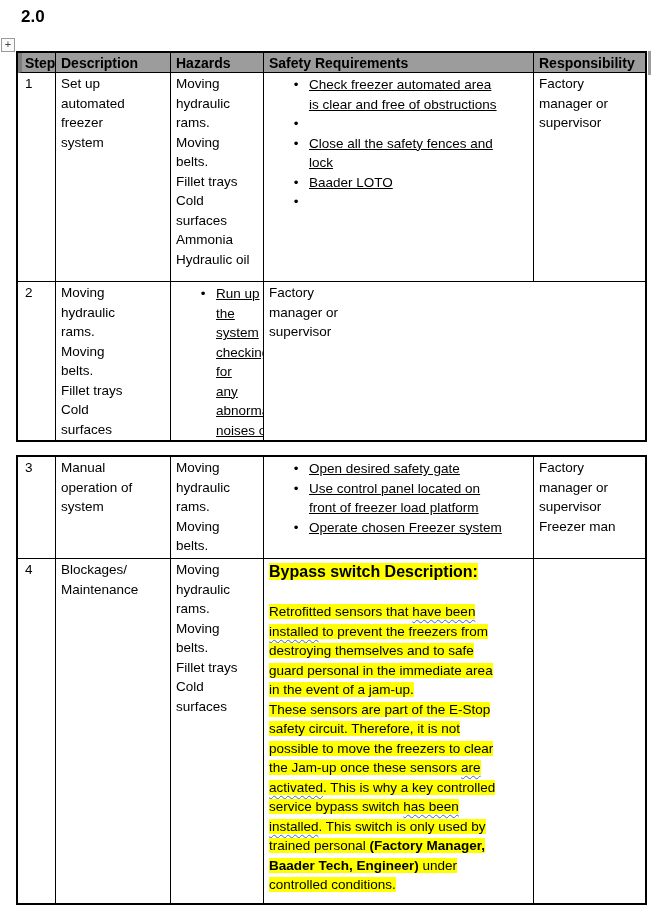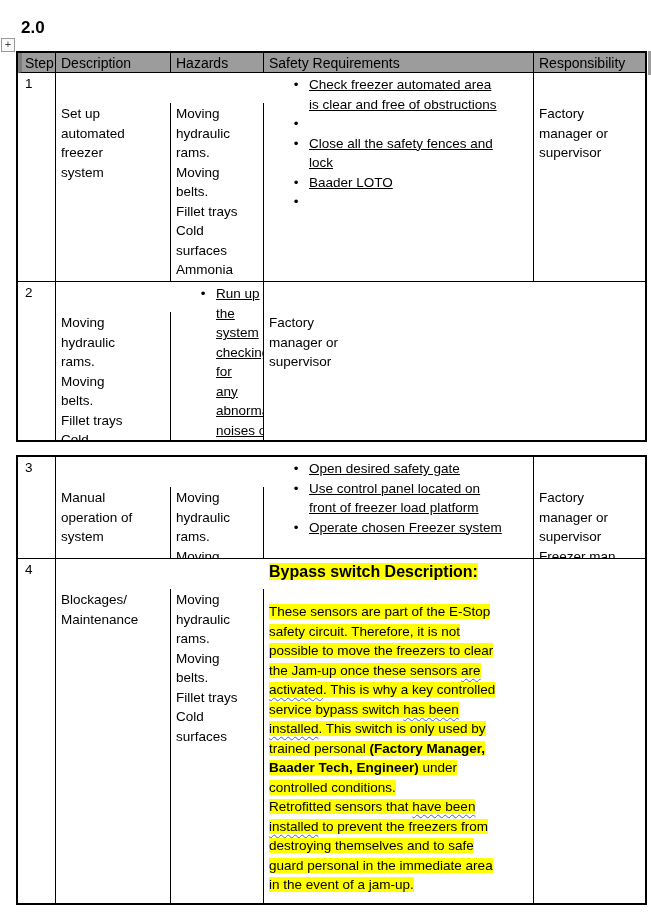--- a/index.html
+++ b/index.html
@@ -1,40 +1,40 @@
 <!DOCTYPE html>
 <html style="--header-bg: #9c9c9c; --highlight: #ffff00; --squiggle: #3a62d8;"><head>
 <meta charset="utf-8">
 <style>
   html,body{margin:0;padding:0;background:#fff;}
   .page{position:relative;width:651px;height:913px;background:#fff;
         font-family:"Liberation Sans",sans-serif;color:#000;overflow:hidden;}
 
   
   .title{position:absolute;left:21px;top:7px;display:flex;font-weight:bold;font-size:17px;}
-  .title .num{width:43px;margin-top:11px;}
+  .title .num{width:43px;}
   .title .txt{border-bottom:2px solid #000;padding-bottom:1px;}
 
   
   .handle{position:absolute;left:1px;top:38px;width:12px;height:12px;border:1px solid #9a9a9a;
           background:#fafafa;font-size:11px;line-height:11px;text-align:center;color:#444;cursor:move;}
 
   
   .tbl{position:absolute;left:16px;display:grid;
        grid-template-columns:38px 115px 93px 270px 111px;border:2px solid #000;background:#fff;}
   #t1{top:51px;grid-template-rows:20px 209px 158px;}
   #t2{top:455px;grid-template-rows:102px 344px;}
   .c{border-right:1px solid #000;border-bottom:1px solid #000;
      padding:1px 4px 0 5px;font-size:13.5px;line-height:19.5px;overflow:hidden;}
   .lastcol{border-right:none;}
   .lastrow{border-bottom:none;}
-  .hd{background:var(--header-bg,#9c9c9c);font-weight:normal;font-size:14px;line-height:18px;padding-top:1px;}
+  .hd{background:var(--header-bg,#9c9c9c);font-weight:bold;font-size:14px;line-height:18px;padding-top:1px;}
   .hd-step{border-left:4px solid #7e7e7e;padding-left:3px;}
   .hdr-sliver{position:absolute;left:648px;top:51px;width:3px;height:24px;background:var(--header-bg,#9c9c9c);}
-  .pre{white-space:pre-line;margin-top:30px;}
+  .pre{white-space:pre-line;}
   .step-c{padding-left:7px;}
 
   
   ul.blist{list-style:none;margin:1px 0 0;padding:0;}
   li.bi{display:flex;}
   .dot{flex:0 0 18px;margin-left:18px;text-align:center;}
   .btxt{flex:1;padding-left:4px;white-space:pre-line;text-decoration:underline;}
 
   
   .bp-head{font-size:16px;line-height:22px;margin-top:1px;font-weight:bold;}
@@ -171,32 +171,32 @@
 hydraulic
 rams.
 Moving
 belts.
 Fillet trays
 Cold
 surfaces</div>
     <div class="c lastrow">
       <div class="bp-head"><span class="hl">Bypass switch Description:</span></div>
       <div class="blank"></div>
+      <p class="bp"><span class="hl">Retrofitted sensors that </span><span class="hl wavy">have been
+installed</span><span class="hl"> to prevent the freezers from
+destroying themselves and to safe
+guard personal in the immediate area
+in the event of a jam-up.</span></p>
       <p class="bp"><span class="hl">These sensors are part of the E-Stop
 safety circuit. Therefore, it is not
 possible to move the freezers to clear
 the Jam-up once these sensors </span><span class="hl wavy">are
 activated</span><span class="hl">. This is why a key controlled
 service bypass switch </span><span class="hl wavy">has been
 installed</span><span class="hl">. This switch is only used by
 trained personal </span><span class="hl bold">(Factory Manager,
 Baader Tech, Engineer)</span><span class="hl"> under
 controlled conditions.</span></p>
-      <p class="bp"><span class="hl">Retrofitted sensors that </span><span class="hl wavy">have been
-installed</span><span class="hl"> to prevent the freezers from
-destroying themselves and to safe
-guard personal in the immediate area
-in the event of a jam-up.</span></p>
     </div>
     <div class="c pre lastcol lastrow"></div>
   </div>
 
 </div>
 
 </body></html>

